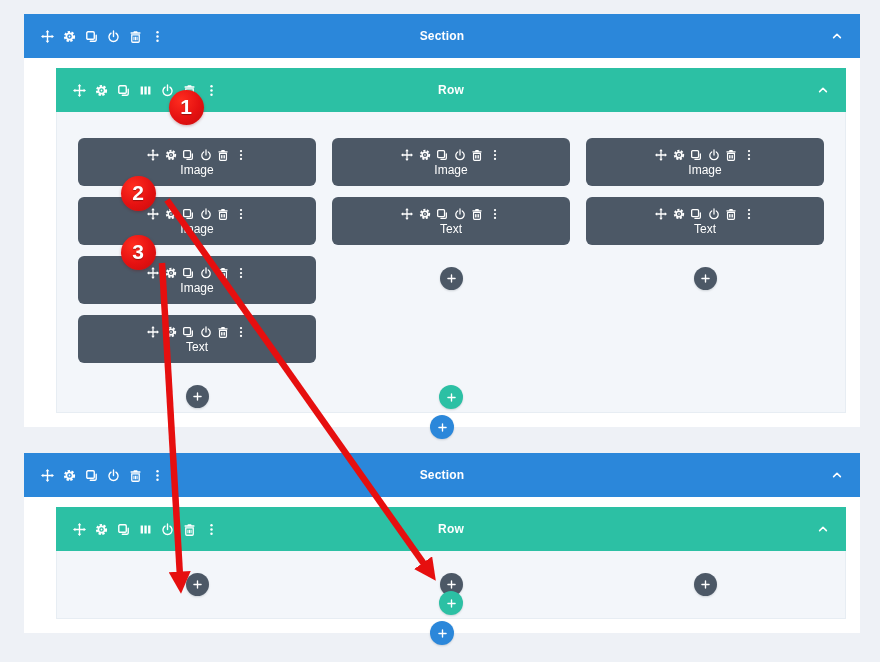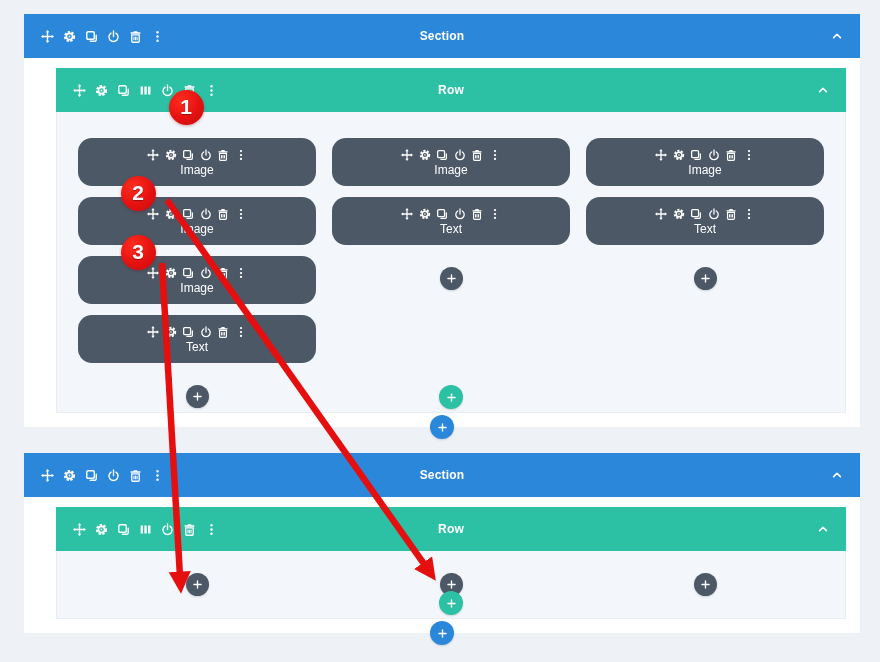--- a/index.html
+++ b/index.html
@@ -25,21 +25,21 @@
 
   .drow{position:absolute;left:32px;width:790px;}
   .r1{top:54px;height:329px;}
   .r2{top:54px;height:96px;}
   .row-body{background:#f3f6fa;border:1px solid #e7edf3;border-top:none;box-sizing:border-box;display:flex;gap:16px;}
   .r1 .row-body{height:301px;padding:26px 21px 0;}
   .r2 .row-body{height:68px;padding:0 21px;align-items:center;}
 
   .col{flex:1;display:flex;flex-direction:column;align-items:center;min-width:0;}
   .module{
-    width:100%;height:48px;background:#4c5866;border-radius:14px;margin-bottom:11px;
+    width:100%;height:48px;background:#4c5866;border-radius:6px;margin-bottom:11px;
     display:flex;flex-direction:column;align-items:center;justify-content:center;gap:3px;
     cursor:pointer;box-sizing:border-box;flex:0 0 auto;
   }
   .module .bar-icons{gap:5.5px;}
   .module .icon-btn{width:12px;height:12px;}
   .module-label{font-size:12px;color:#ffffff;line-height:1;}
 
   .add-btn{
     width:23px;height:23px;border-radius:50%;border:none;color:#fff;padding:0;cursor:pointer;
     display:flex;align-items:center;justify-content:center;flex:0 0 auto;

